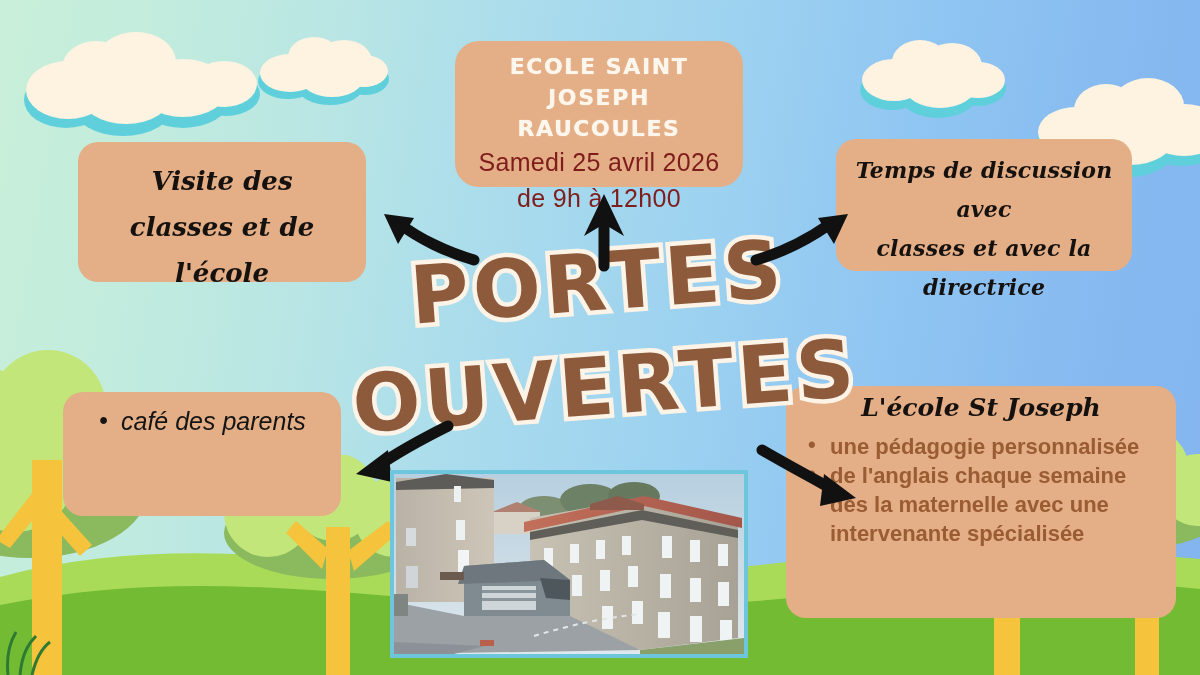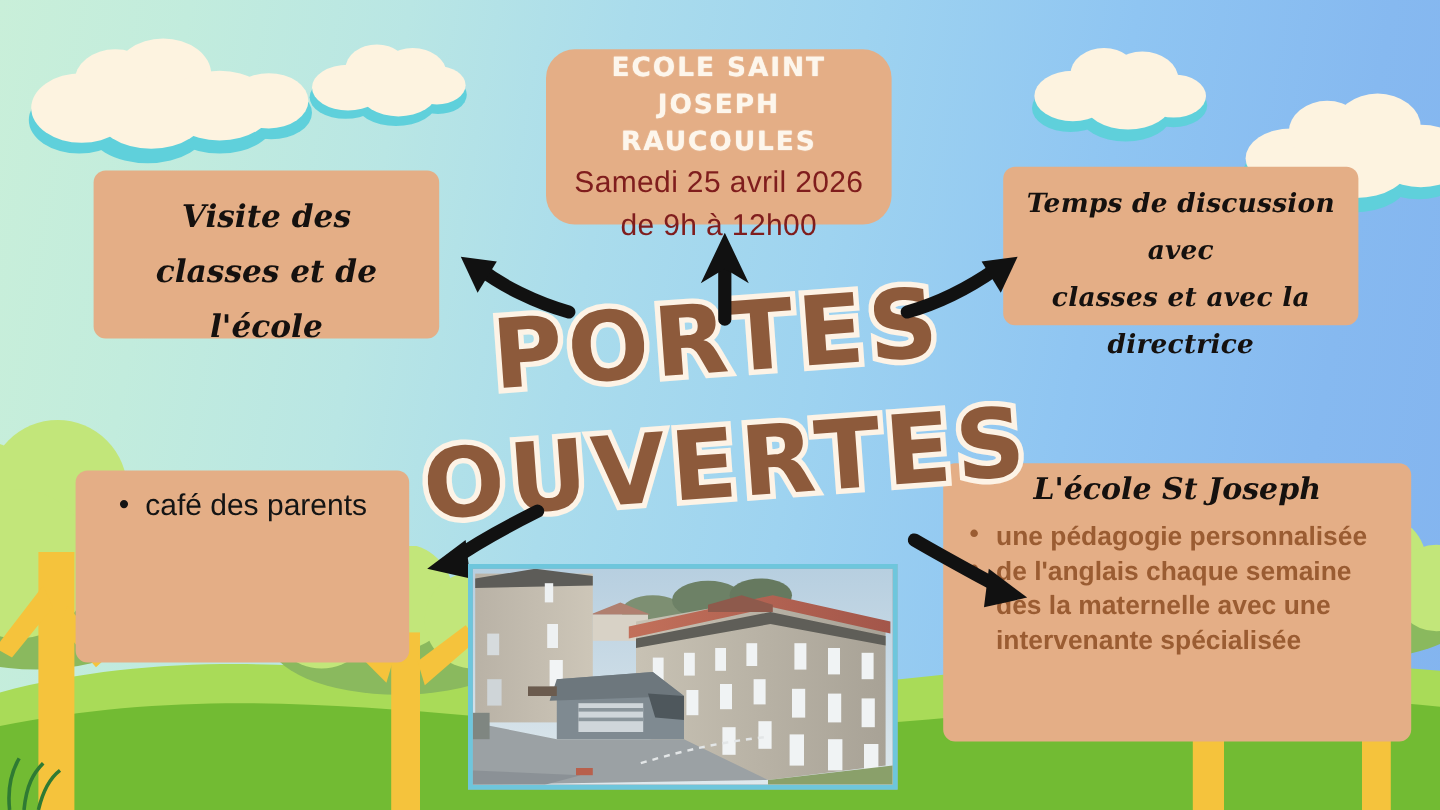--- a/index.html
+++ b/index.html
@@ -23,48 +23,49 @@
   .cloud{position:absolute;}
   .cloud svg{display:block;}
 
   
   .tree{position:absolute;}
 
   
   .card{
     position:absolute;
     background:#e4ae86;
-    border-radius:10px;
+    border-radius:20px;
     box-sizing:border-box;
   }
   .card.hdr{
     left:455px;top:41px;width:288px;height:146px;
     border-radius:24px;
     text-align:center;
+    padding-top:10px;
   }
   .hdr .l1,.hdr .l2{
     color:#fdf6ec;
     font-family:"DejaVu Sans",sans-serif;
     font-weight:bold;
     font-size:22px;
     letter-spacing:1.6px;
     line-height:31px;
     text-shadow:0 0 1px #fdf6ec;
   }
   .hdr .l3,.hdr .l4{
     color:#7f1d1d;
     font-family:"Liberation Sans",sans-serif;
     font-size:25px;
     line-height:36px;
     letter-spacing:.3px;
   }
 
   .card.left-top{left:78px;top:142px;width:288px;height:140px;}
   .card.right-top{left:836px;top:139px;width:296px;height:132px;}
-  .card.left-bot{left:63px;top:392px;width:278px;height:160px;}
+  .card.left-bot{left:63px;top:392px;width:278px;height:124px;font-style:italic;}
   .card.right-bot{left:786px;top:386px;width:390px;height:232px;}
 
   .script{
     font-family:"DejaVu Serif",serif;
     font-style:italic;
     font-weight:bold;
     color:#15110f;
     text-align:center;
   }
   .left-top .script{font-size:26px;line-height:46px;padding-top:16px;}

